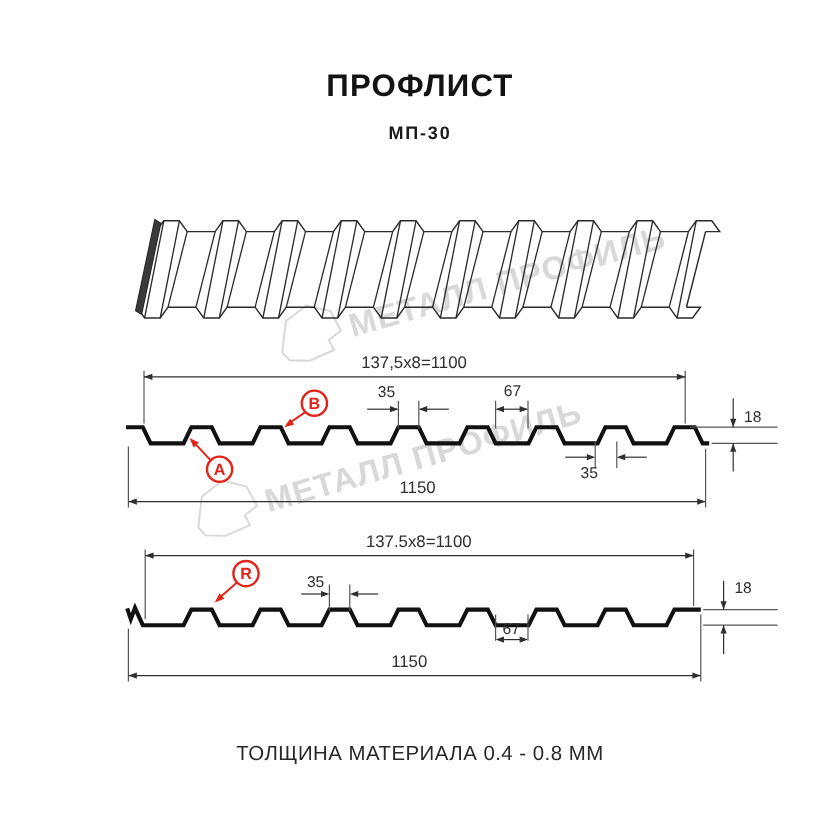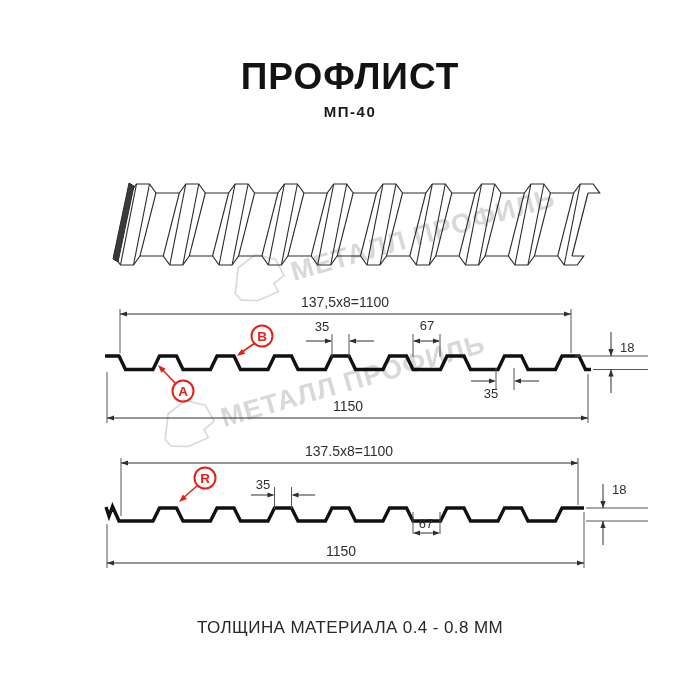--- a/index.html
+++ b/index.html
@@ -1,37 +1,37 @@
 <!DOCTYPE html>
 <html><head>
 <meta charset="utf-8">
 <style>
   html,body{margin:0;padding:0;background:#fff;}
   #page{position:relative;width:700px;height:700px;background:#ffffff;overflow:hidden;
         font-family:"Liberation Sans",sans-serif;}
   .title{position:absolute;top:56px;left:0;width:700px;text-align:center;
-         font-size:37px;font-weight:800;letter-spacing:1px;color:#131313;}
+         font-size:26px;font-weight:800;letter-spacing:1px;color:#131313;}
   .subtitle{position:absolute;top:103px;left:0;width:700px;text-align:center;
          font-size:15px;font-weight:700;letter-spacing:1.5px;color:#1a1a1a;}
   .footer{position:absolute;top:618px;left:0;width:700px;text-align:center;
          font-size:17px;font-weight:400;letter-spacing:.4px;color:#282828;}
   svg{position:absolute;left:0;top:0;}
   text.dim{font-family:"Liberation Sans",sans-serif;font-size:13px;fill:#2f2f2f;}
   text.dim-lg{font-family:"Liberation Sans",sans-serif;font-size:14px;fill:#2f2f2f;}
   text.red-letter{font-family:"Liberation Sans",sans-serif;font-size:13.5px;font-weight:700;fill:#e2231a;}
   text.wm{font-family:"Liberation Sans",sans-serif;font-size:27px;font-weight:700;fill:#d8d8d8;letter-spacing:1px;}
   .mid{text-anchor:middle;}
 </style>
 </head>
 <body>
 
 <div id="page">
 
   <div class="title">ПРОФЛИСТ</div>
-  <div class="subtitle">МП-40</div>
+  <div class="subtitle">МП-30</div>
 
   <svg id="cv" width="700" height="700" viewBox="0 0 700 700">
 
     <g transform="translate(222,262) rotate(-16)">
       <path d="M4 34 L14 10 L34 2 L52 12 L56 30 L44 35 L46 44 L24 47 L8 42 Z" fill="none" stroke="#d8d8d8" stroke-width="1.6"></path>
       <text class="wm" x="64" y="38">МЕТАЛЛ ПРОФИЛЬ</text>
     </g>
 
     <g transform="translate(152,408) rotate(-16)">
       <path d="M4 34 L14 10 L34 2 L52 12 L56 30 L44 35 L46 44 L24 47 L8 42 Z" fill="none" stroke="#d8d8d8" stroke-width="1.6"></path>

